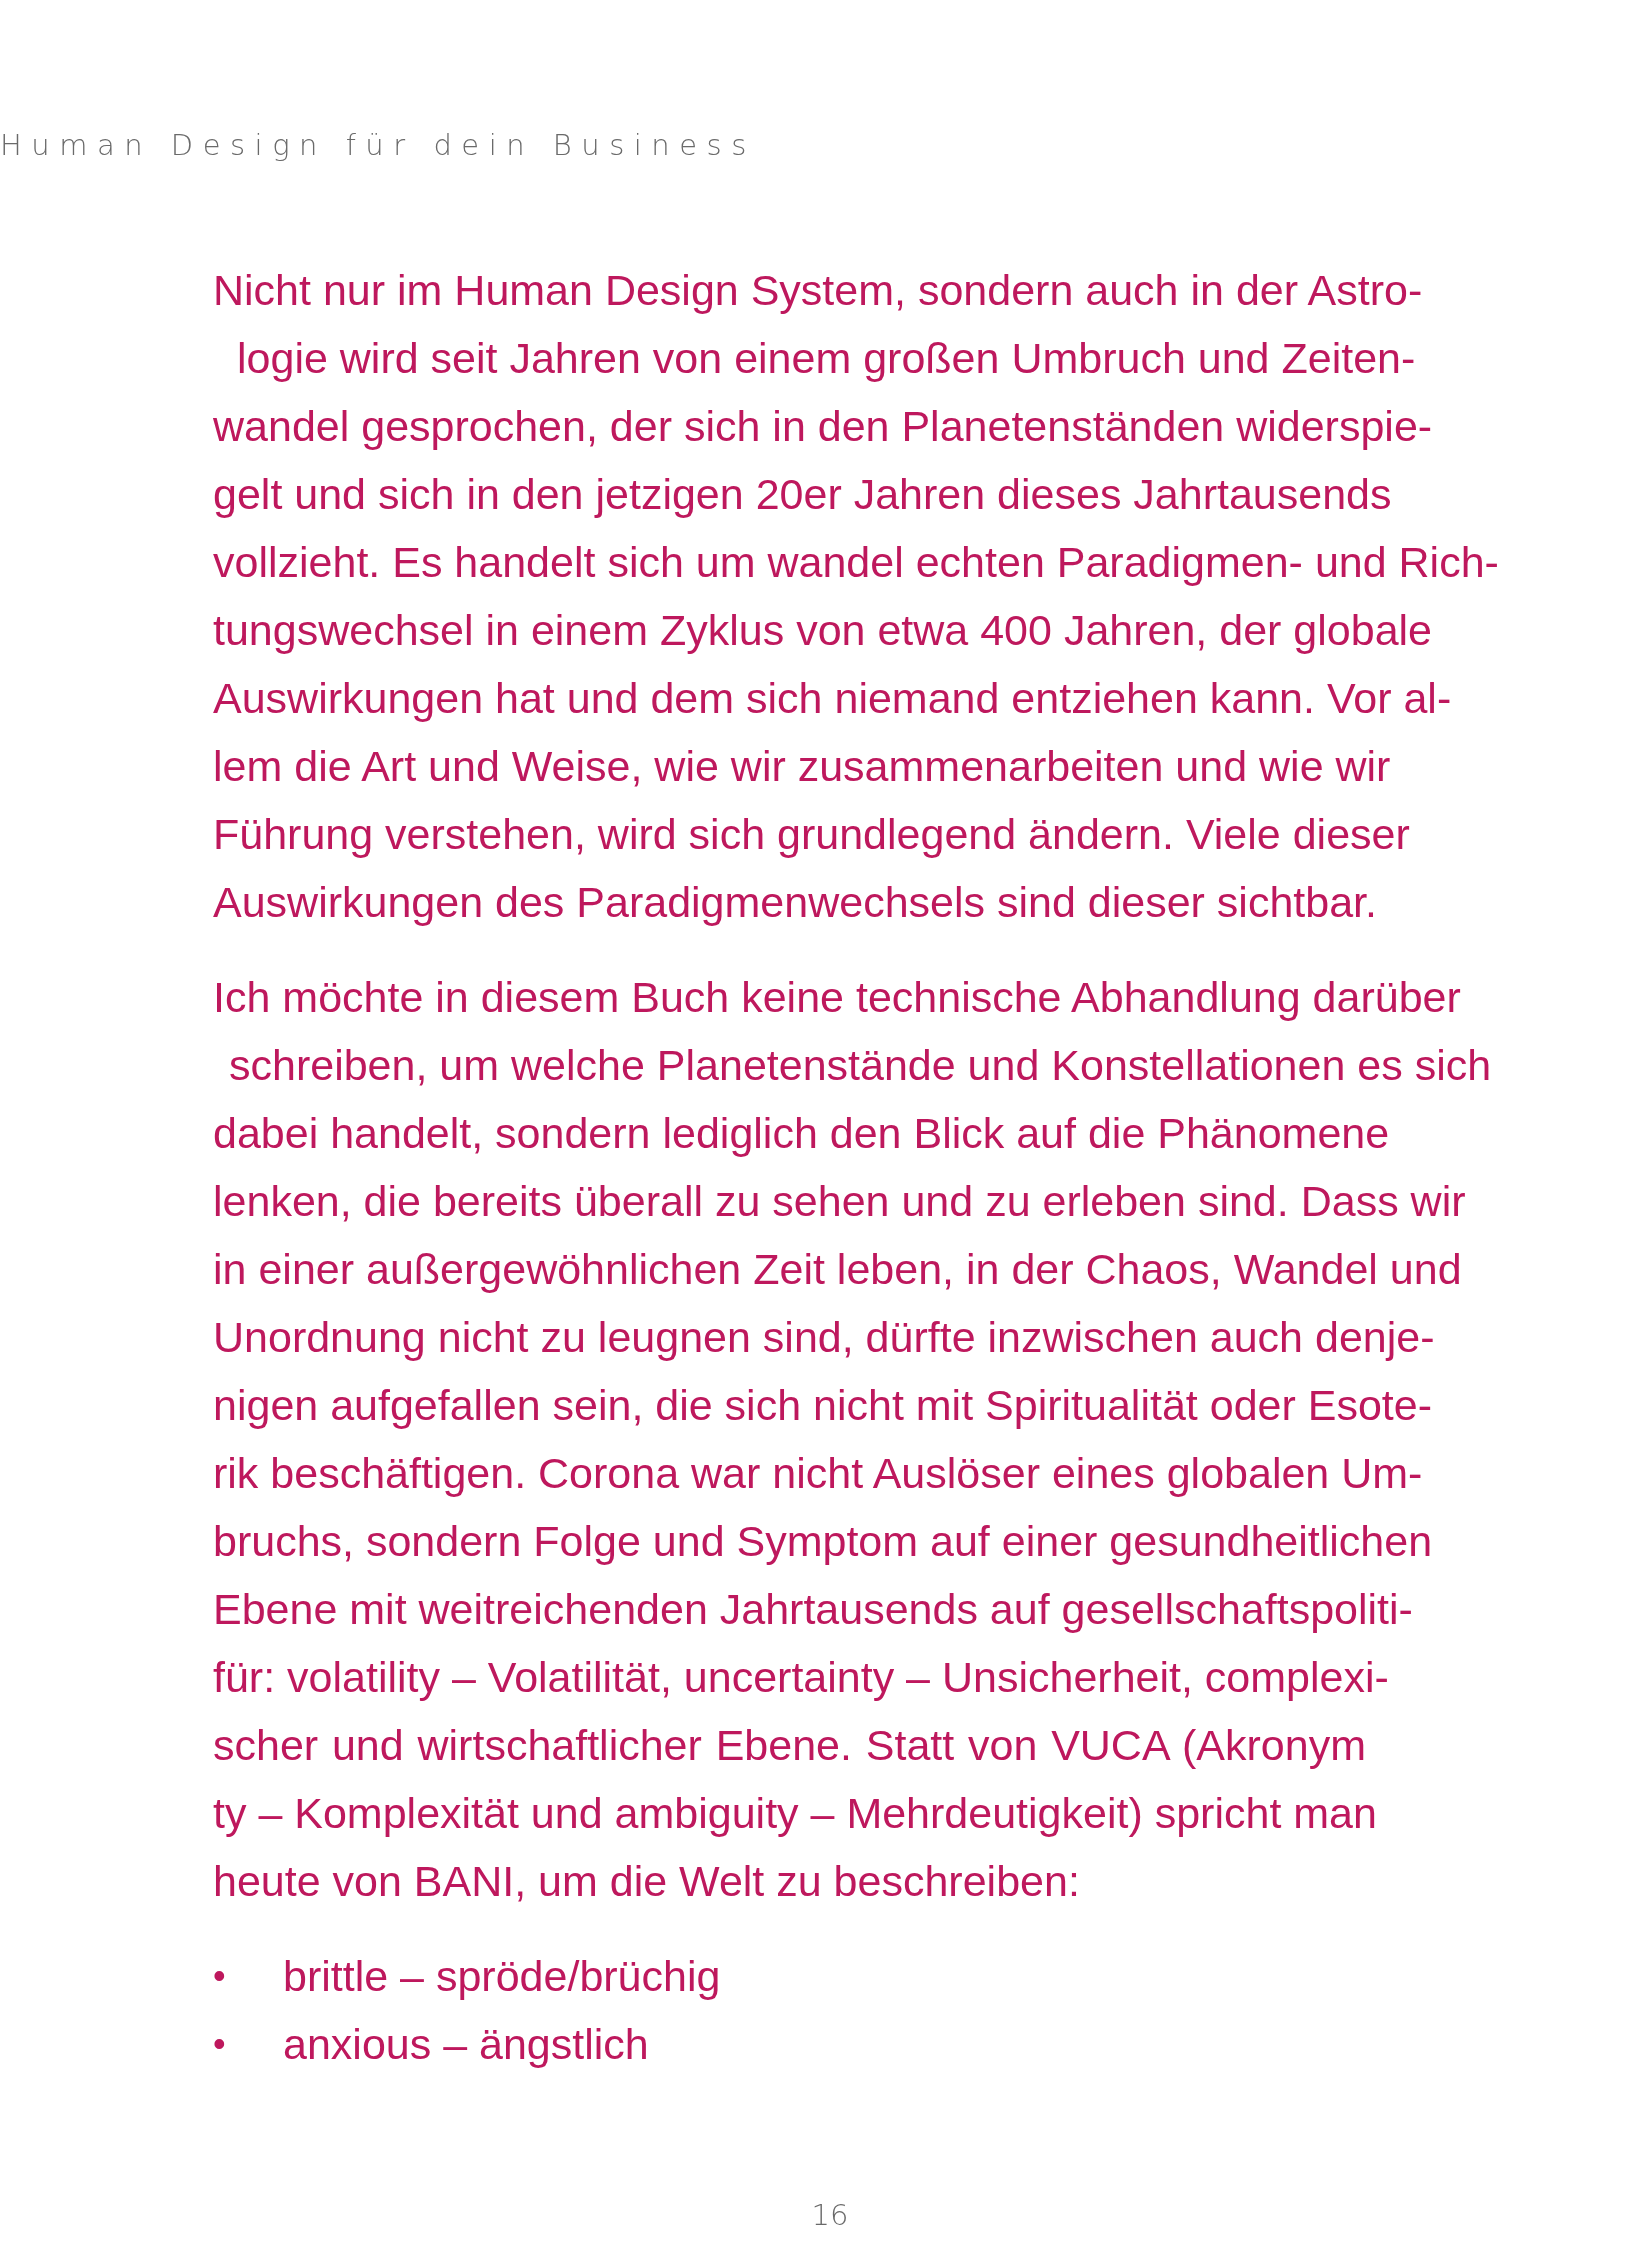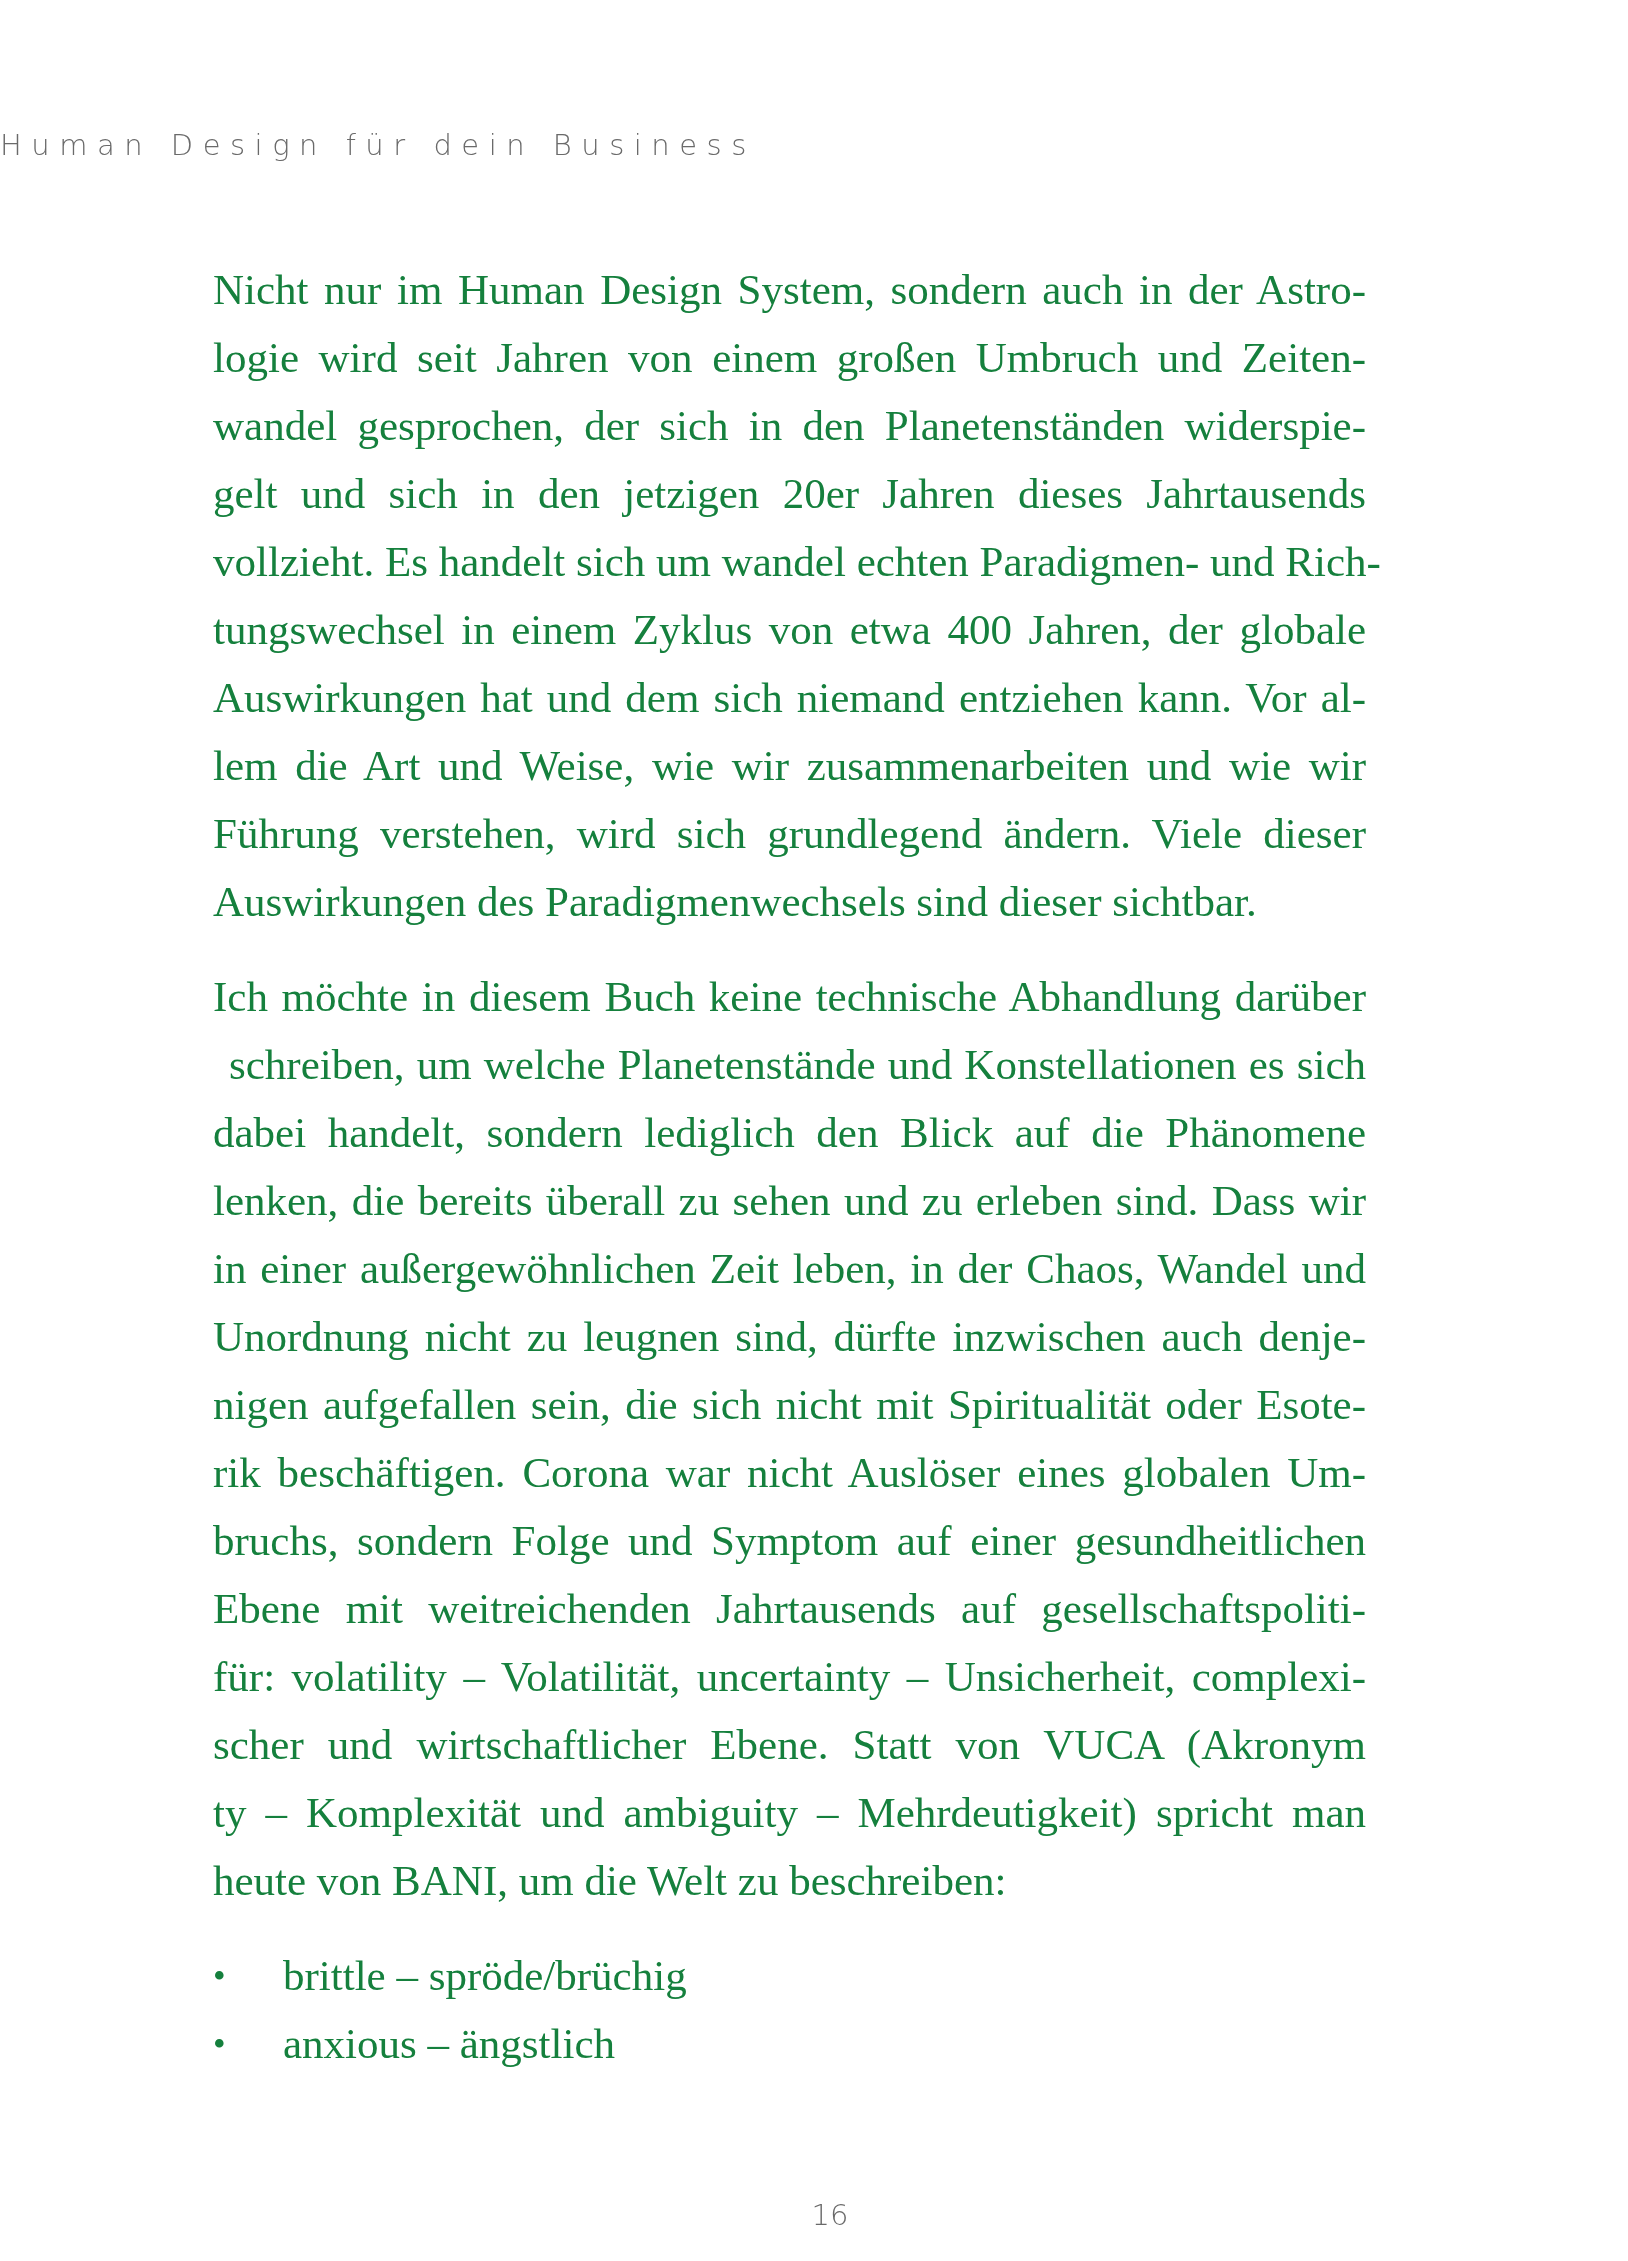--- a/index.html
+++ b/index.html
@@ -4,21 +4,21 @@
 <style>
   html, body { margin: 0; padding: 0; background: #ffffff; }
   body { width: 1628px; height: 2442px; position: relative; overflow: hidden; }
   .running-header {
     position: absolute; top: 128px; left: 0; width: 1628px; text-align: left;
     font-family: "DejaVu Sans", sans-serif; font-weight: 200;
     font-size: 29px; letter-spacing: 9.5px; color: #6a6a6a;
   }
   .text-block {
     position: absolute; left: 213px; width: 1153px; top: 256px;
-    font-family: Liberation Serif, serif; font-size: 43px; color: #15803d;
+    font-family: Liberation Sans, sans-serif; font-size: 43px; color: #be185d;
   }
   .para { margin: 0 0 27px 0; }
   .line {
     display: block; height: 68px; line-height: 68px;
     text-align: justify; text-align-last: justify; white-space: nowrap;
   }
   .line.last { text-align-last: left; }
   .bullet-list { list-style: none; margin: 0; padding: 0; }
   .bullet-item { position: relative; height: 68px; line-height: 68px; padding-left: 70px; }
   .bullet-dot { position: absolute; left: 0; top: 0; font-size: 36px; }
@@ -28,21 +28,21 @@
   }
 </style>
 </head>
 <body>
 
 <div class="running-header">Human Design für dein Business</div>
 
 <div class="text-block">
   <div class="para">
     <span class="line" style="word-spacing: 0px;">Nicht nur im Human Design System, sondern auch in der Astro-</span>
-    <span class="line" style="word-spacing: 0px;">logie wird seit Jahren von einem großen Umbruch und Zeiten-</span>
+    <span class="line" style="word-spacing: 0px; margin-left: 24px;">logie wird seit Jahren von einem großen Umbruch und Zeiten-</span>
     <span class="line" style="word-spacing: 0px;">wandel gesprochen, der sich in den Planetenständen widerspie-</span>
     <span class="line" style="word-spacing: 0px;">gelt und sich in den jetzigen 20er Jahren dieses Jahrtausends</span>
     <span class="line" style="word-spacing: 0px;">vollzieht. Es handelt sich um wandel echten Paradigmen- und Rich-</span>
     <span class="line" style="word-spacing: 0px;">tungswechsel in einem Zyklus von etwa 400 Jahren, der globale</span>
     <span class="line" style="word-spacing: 0px;">Auswirkungen hat und dem sich niemand entziehen kann. Vor al-</span>
     <span class="line" style="word-spacing: 0px;">lem die Art und Weise, wie wir zusammenarbeiten und wie wir</span>
     <span class="line" style="word-spacing: 0px;">Führung verstehen, wird sich grundlegend ändern. Viele dieser</span>
     <span class="line last">Auswirkungen des Paradigmenwechsels sind dieser sichtbar.</span>
   </div>
   <div class="para">

